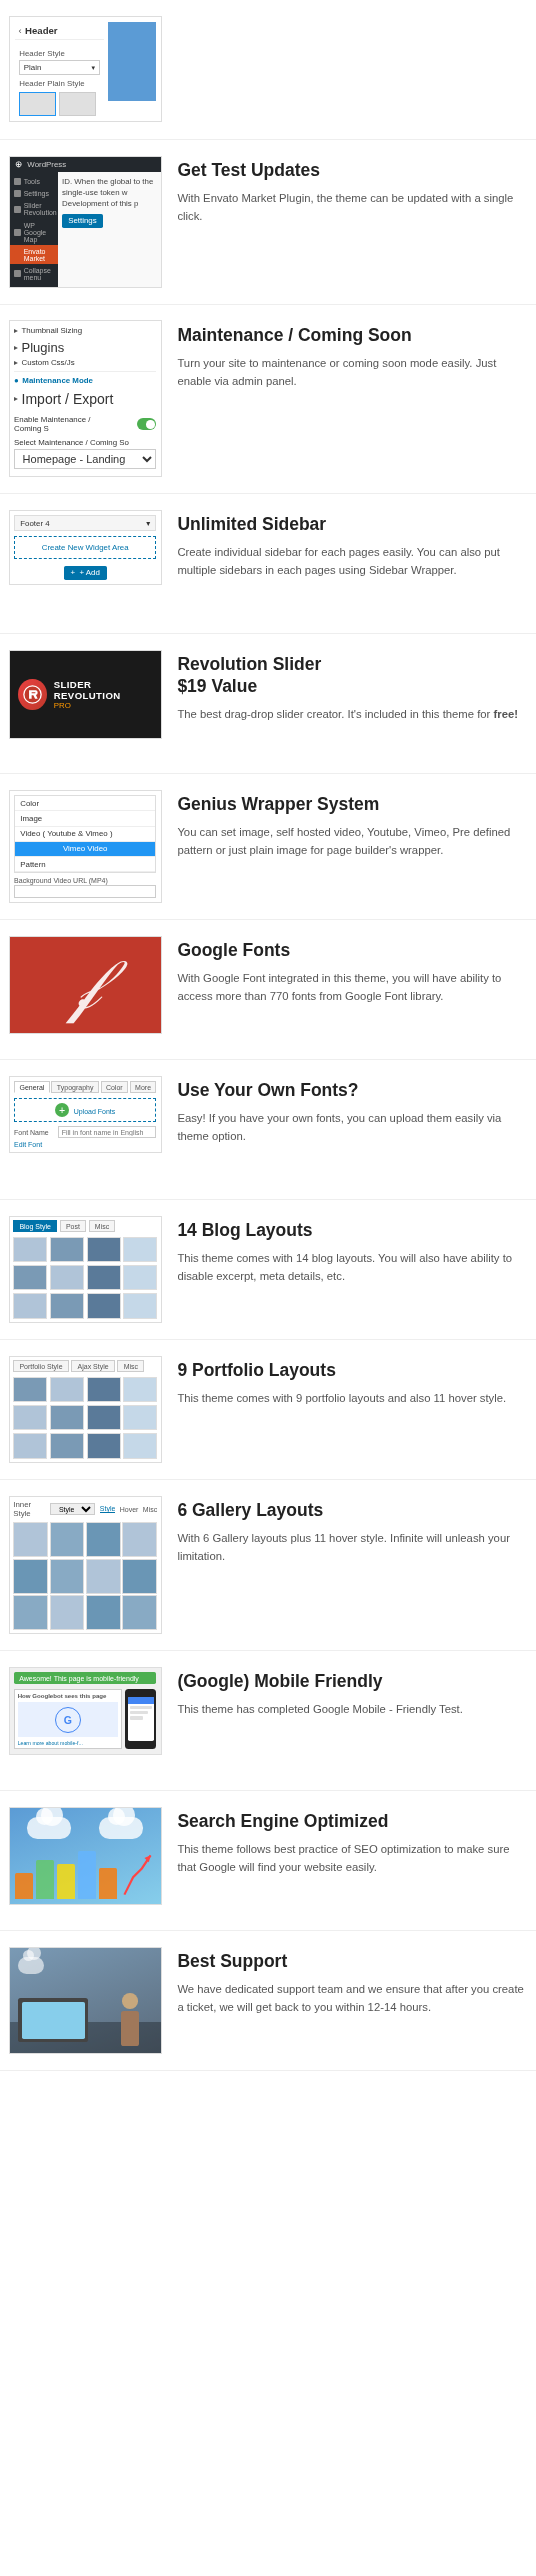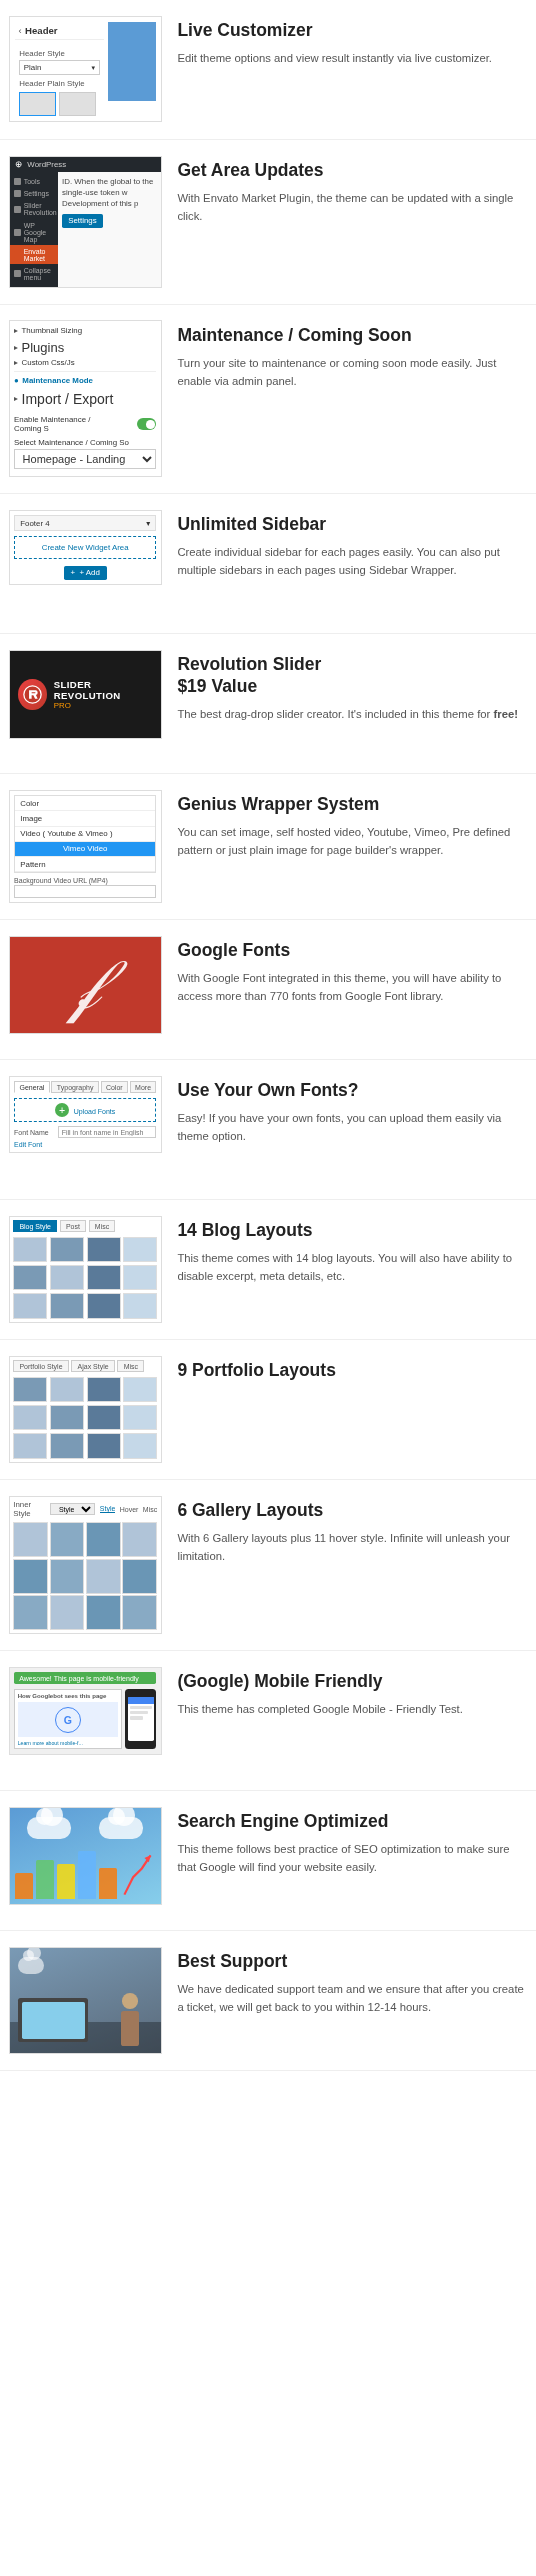--- a/index.html
+++ b/index.html
@@ -574,24 +574,20 @@
               <div style="font-size:7.9px;color:#555;margin-bottom:3.5px;">Header Plain Style</div>
               <div style="display:flex;gap:2.6px;">
                 <div style="width:37px;height:24.4px;background:#e0e0e0;border:1.7px solid #2196F3;"></div>
                 <div style="width:37px;height:24.4px;background:#e0e0e0;border:0.9px solid #ccc;"></div>
               </div>
             </div>
           </div>
           <div style="width:48px;height:79px;background:#5b9bd5;flex-shrink:0;"></div>
         </div>
       </div>
-    </div>
-    <div class="feature-right">
-      <h2>Live Customizer</h2>
-      <p>Edit theme options and view result instantly via live customizer.</p>
     </div>
   </div>
 
   <div class="feature-row">
     <div class="feature-left">
       <div class="mock-admin">
         <div class="mock-admin-bar">
           <span style="color:#fff;font-size:8.7px;">⊕</span>
           <span>WordPress</span>
         </div>
@@ -623,21 +619,21 @@
             </div>
           </div>
           <div class="mock-main-content">
             <div>ID. When the global to the single-use token w Development of this p</div>
             <button class="mock-settings-btn">Settings</button>
           </div>
         </div>
       </div>
     </div>
     <div class="feature-right">
-      <h2>Get Area Updates</h2>
+      <h2>Get Test Updates</h2>
       <p>With Envato Market Plugin, the theme can be updated with a single click.</p>
     </div>
   </div>
 
   <div class="feature-row">
     <div class="feature-left">
       <div class="mock-maintenance">
         <div style="display:flex;align-items:center;gap:3.5px;margin-bottom:5.2px;">
           <span style="font-size:7.9px;color:#555;">▸</span>
           <span style="font-size:7.9px;color:#333;">Thumbnail Sizing</span>
@@ -829,20 +825,21 @@
           <div class="mock-thumb-img light"></div>
           <div class="mock-thumb-img"></div>
           <div class="mock-thumb-img medium"></div>
           <div class="mock-thumb-img dark"></div>
           <div class="mock-thumb-img light"></div>
         </div>
       </div>
     </div>
     <div class="feature-right">
       <h2>9 Portfolio Layouts</h2>
+      <p>This theme comes with 9 portfolio layouts and also 11 hover style.</p>
     </div>
   </div>
 
   <div class="feature-row">
     <div class="feature-left">
       <div class="mock-gallery">
         <div class="mock-gallery-header">
           <span style="font-size:7.9px;color:#555;">Inner Style</span>
           <select class="mock-gallery-select">
             <option>Style</option>

